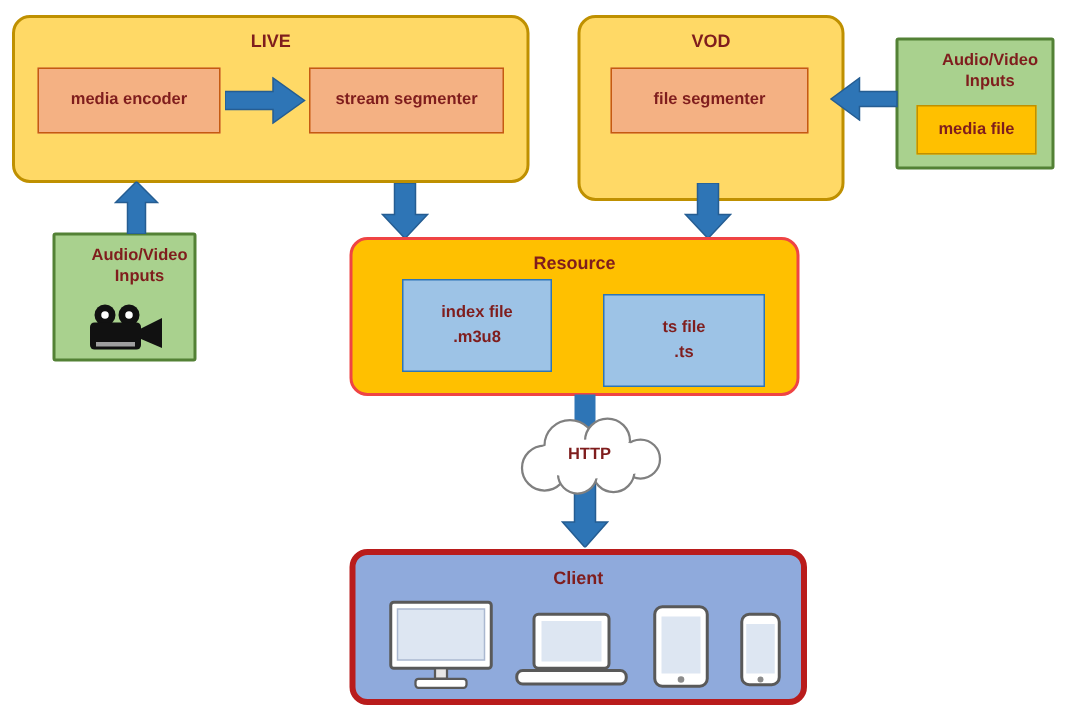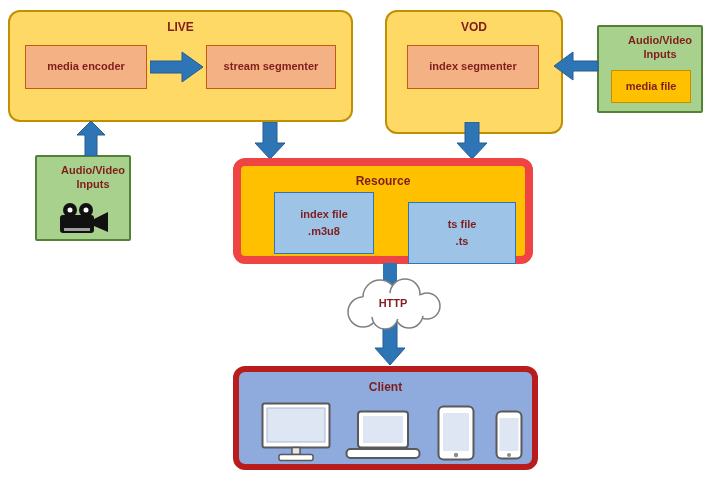--- a/index.html
+++ b/index.html
@@ -2,23 +2,23 @@
 <html><head>
 <meta charset="utf-8">
 <style>
   html,body{margin:0;padding:0;background:#ffffff;}
   .canvas{
     position:relative;width:710px;height:479px;background:#ffffff;
     font-family:"Liberation Sans", sans-serif;color:#7f1d1d;overflow:hidden;
   }
   .container{position:absolute;box-sizing:border-box;border-radius:12px;}
   .yellow{background:#FFD966;border:2px solid #BF9000;}
-  .gold{background:#FFC000;border:8px solid #ef4444;}
+  .gold{background:#FFC000;border:2px solid #ef4444;}
   .green{background:#A9D18E;border:2px solid #538135;border-radius:2px;}
-  .clientblue{background:#8FAADC;border:6px solid #b91c1c;}
+  .clientblue{background:#8FAADC;border:4px solid #b91c1c;}
   .group-title{text-align:center;font-weight:700;font-size:12px;padding-top:8px;}
   .green .group-title{padding-top:6px;font-size:11px;line-height:1.3;padding-left:20px;}
   .node{
     position:absolute;box-sizing:border-box;display:flex;flex-direction:column;
     align-items:center;justify-content:center;text-align:center;
     font-size:11px;font-weight:700;line-height:1.55;
   }
   .orange{background:#F4B183;border:1.5px solid #C55A11;}
   .goldnode{background:#FFC000;border:1.5px solid #BF9000;}
   .bluenode{background:#9DC3E6;border:1.5px solid #2E75B6;}
@@ -42,21 +42,21 @@
       <span>media encoder</span>
     </div>
     <div class="node orange" style="left:196px;top:33px;width:130px;height:44px;">
       <span>stream segmenter</span>
     </div>
   </div>
 
   <div class="container yellow" style="left:385px;top:10px;width:178px;height:124px;">
     <div class="group-title">VOD</div>
     <div class="node orange" style="left:20px;top:33px;width:132px;height:44px;">
-      <span>index segmenter</span>
+      <span>file segmenter</span>
     </div>
   </div>
 
   <div class="container green" style="left:597px;top:25px;width:106px;height:88px;">
     <div class="group-title">
       <div>Audio/Video</div>
       <div>Inputs</div>
     </div>
     <div class="node goldnode" style="left:12px;top:43px;width:80px;height:33px;">
       <span>media file</span>

